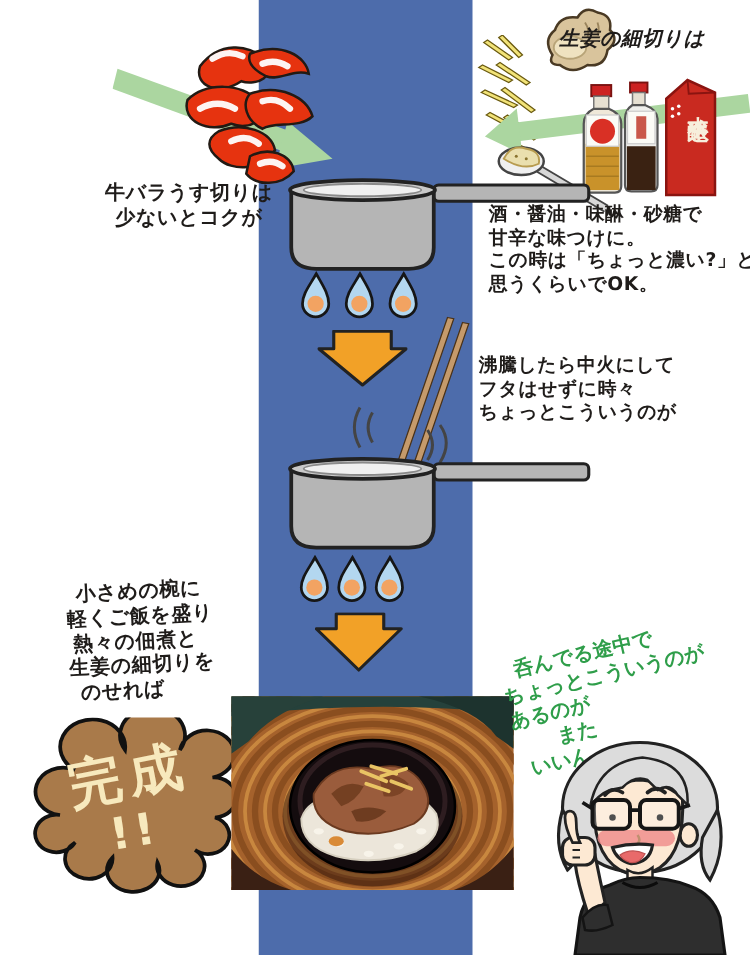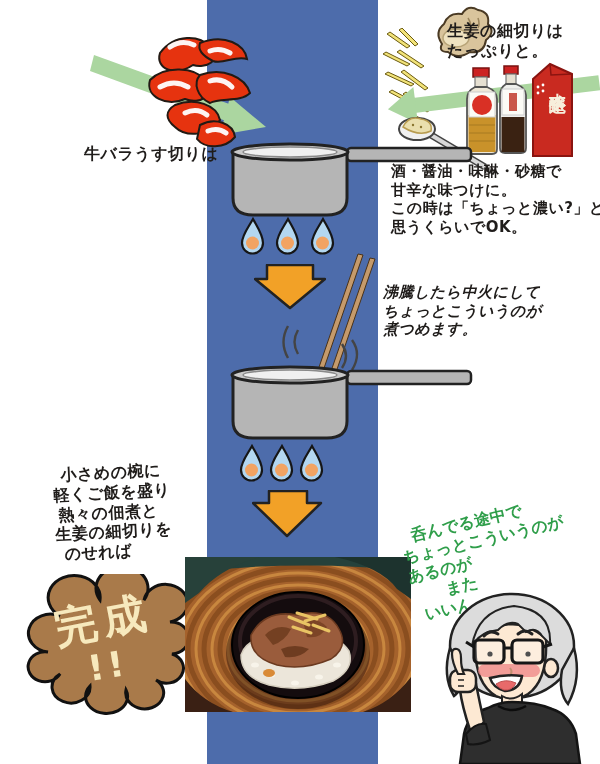--- a/index.html
+++ b/index.html
@@ -4,24 +4,24 @@
 <style>
   html,body{margin:0;padding:0;}
   body{
     width:600px;height:764px;position:relative;overflow:hidden;background:#ffffff;
     font-family:"DejaVu Sans","Liberation Sans",sans-serif;
   }
   .abs{position:absolute;}
   .note{font-weight:bold;color:#1f1c1a;line-height:1.24;letter-spacing:0.5px;}
   .note div{white-space:nowrap;}
   .band{left:207px;top:0;width:171px;height:764px;background:#4d6cab;}
-  .ginger-note{left:447px;top:21px;font-size:16px;}
+  .ginger-note{left:447px;top:21px;font-size:16px;font-style:italic;}
   .beef-note{left:84px;top:144px;font-size:16px;text-align:center;}
   .seasoning-note{left:391px;top:162px;font-size:15px;}
-  .simmer-note{left:383px;top:283px;font-size:15px;font-style:italic;}
+  .simmer-note{left:383px;top:283px;font-size:15px;}
   .serve-note{left:52px;top:466px;font-size:16px;transform:rotate(-3deg);transform-origin:top left;}
   .serve-note .i1{margin-left:8px;}
   .serve-note .i3{margin-left:4px;}
   .comment-note{
     left:397px;top:529px;font-size:16px;color:#2f9e4a;font-weight:bold;
     transform:rotate(-13deg);transform-origin:top left;line-height:1.25;
   }
   .comment-note .c0{margin-left:12px;}
   .comment-note .c3{margin-left:34px;}
   .comment-note .c4{margin-left:8px;}
@@ -81,21 +81,20 @@
     <polygon points="4,46 7,44 33,56 30,58"></polygon>
     <polygon points="20,44 23,42 47,60 44,62"></polygon>
     <polygon points="8,64 11,62 37,76 34,78"></polygon>
     <polygon points="22,66 25,64 49,82 46,84"></polygon>
     <polygon points="12,80 15,78 39,90 36,92"></polygon>
   </g>
 </svg>
 
 <div class="abs note ginger-note">
   <div>生姜の細切りは</div>
-  <div>たっぷりと。</div>
 </div>
 
 <svg class="abs" style="left:385px;top:55px;" width="215" height="115" viewBox="0 0 215 115">
   <g transform="rotate(-7 110 40)">
     <rect x="28" y="33" width="187" height="15" fill="#abd6a0"></rect>
     <polygon points="30,22 30,59 2,41" fill="#abd6a0"></polygon>
   </g>
   <g>
     <line x1="46" y1="80" x2="100" y2="112" stroke="#444444" stroke-width="7"></line>
     <line x1="46" y1="80" x2="100" y2="112" stroke="#d8d8d8" stroke-width="4"></line>
@@ -127,20 +126,21 @@
     <circle cx="153" cy="32" r="1.4" fill="#ffffff"></circle>
       <circle cx="158" cy="30" r="1.4" fill="#ffffff"></circle>
     <circle cx="153" cy="38" r="1.4" fill="#ffffff"></circle>
       <circle cx="158" cy="36" r="1.4" fill="#ffffff"></circle>
   </g>
 </svg>
 <div class="abs carton-label">本醸造</div>
 
 <div class="abs note beef-note">
   <div>牛バラうす切りは</div>
+  <div>少ないとコクが</div>
 </div>
 
 <div class="abs note seasoning-note">
   <div>酒・醤油・味醂・砂糖で</div>
   <div>甘辛な味つけに。</div>
   <div>この時は「ちょっと濃い?」と</div>
   <div>思うくらいでOK。</div>
 </div>
 
 <svg class="abs" style="left:223px;top:138px;" width="252" height="84" viewBox="0 0 252 84">
@@ -177,22 +177,22 @@
   <g stroke="#444444" stroke-width="2.4" fill="none">
     <path d="M16,76 Q7,92 16,108"></path>
       <path d="M26,80 Q19,92 26,104"></path>
     <path d="M70,94 Q78,106 70,118"></path>
       <path d="M80,90 Q90,104 80,120"></path>
   </g>
 </svg>
 
 <div class="abs note simmer-note">
   <div>沸騰したら中火にして</div>
+  <div>フタはせずに時々</div>
   <div>ちょっとこういうのが</div>
-  <div>煮つめます。</div>
 </div>
 
 <svg class="abs" style="left:223px;top:361px;" width="252" height="84" viewBox="0 0 252 84">
   <rect x="124" y="10" width="124" height="13" rx="4" fill="#b5b5b5" stroke="#222" stroke-width="2.5"></rect>
   <path d="M10,14 L10,60 Q10,77 30,77 L104,77 Q124,77 124,60 L124,14 Z" fill="#b5b5b5" stroke="#222" stroke-width="3"></path>
   <ellipse cx="67" cy="14" rx="58" ry="8" fill="#c9c9c9" stroke="#222" stroke-width="3"></ellipse>
   <ellipse cx="67" cy="14" rx="47" ry="5" fill="#f0f0f0" stroke="#8a8a8a" stroke-width="1.5"></ellipse>
 </svg>
 
 <svg class="abs" style="left:230px;top:443px;" width="110" height="42" viewBox="0 0 110 42">

